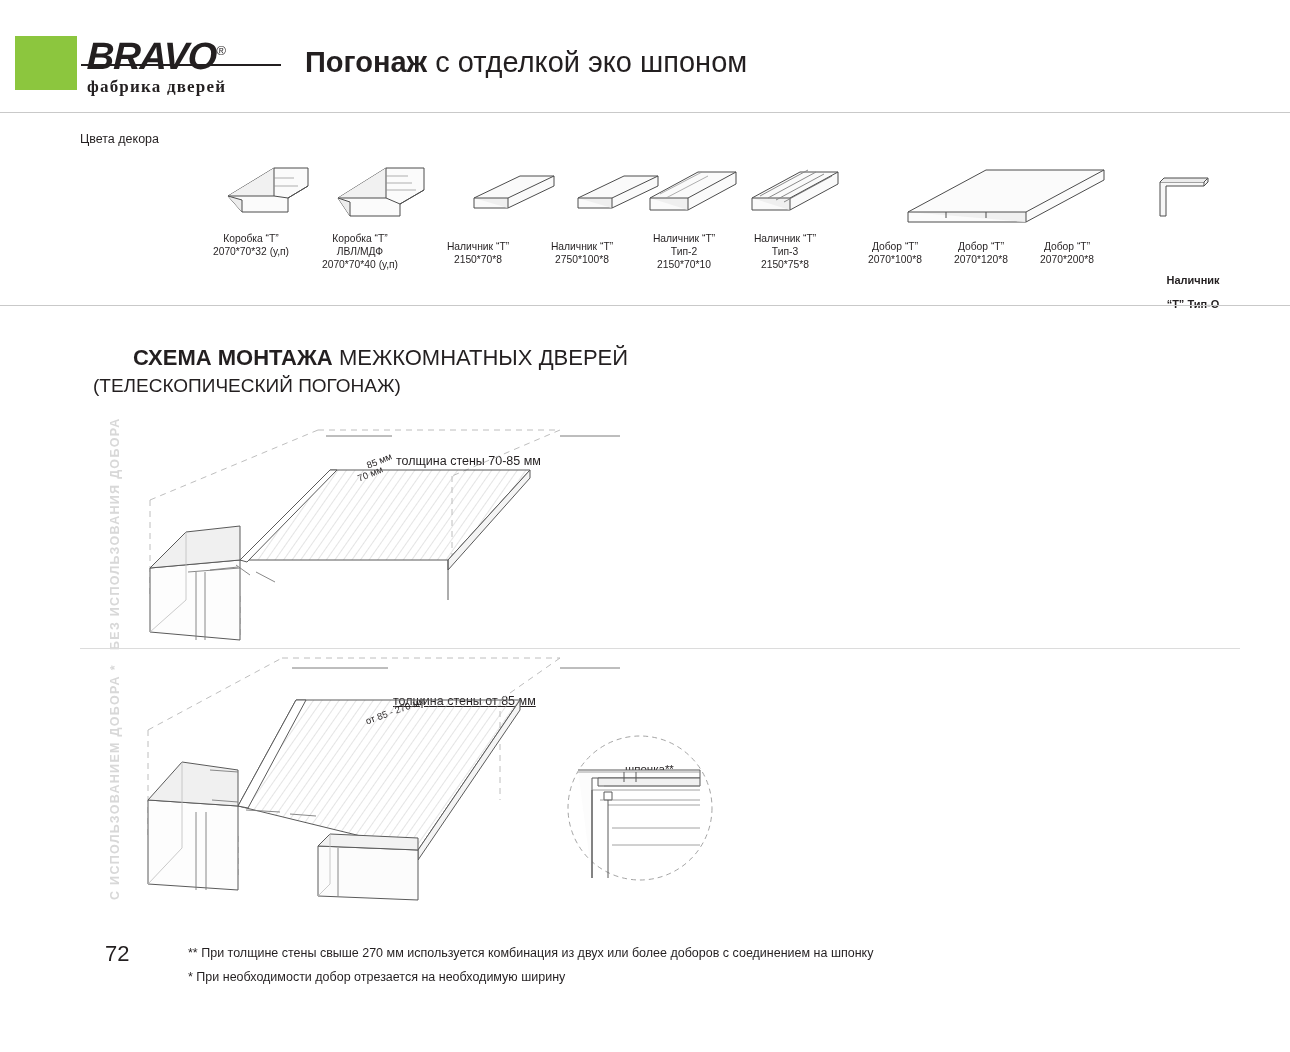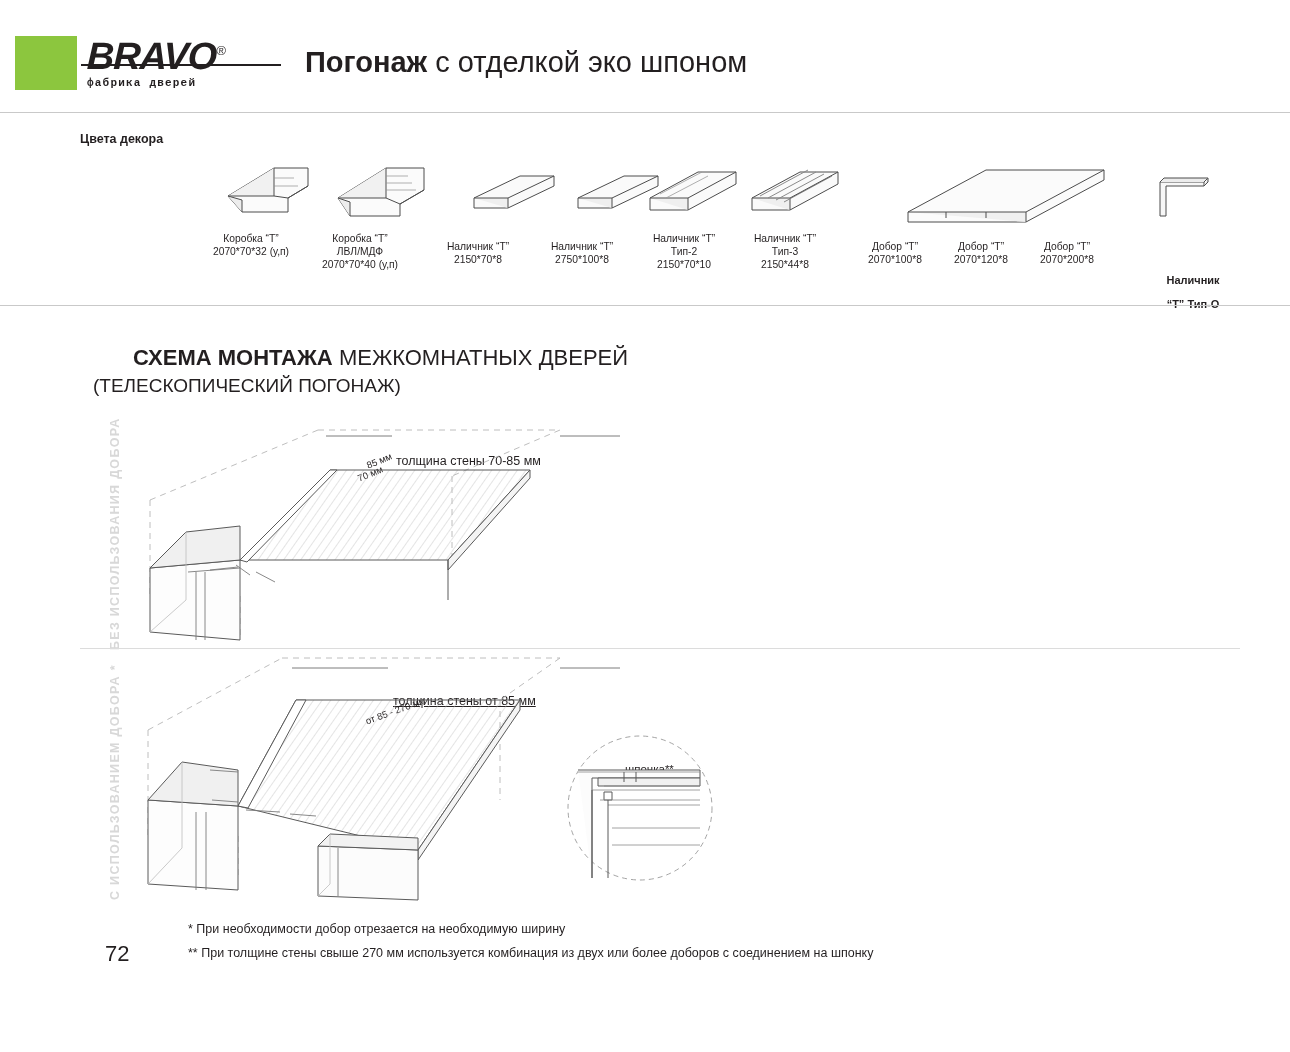--- a/index.html
+++ b/index.html
@@ -59,23 +59,23 @@
     font-style: italic;
     transform: skewX(-2deg);
   }
   .logo-reg {
     font-size: 13px;
     vertical-align: super;
     font-style: normal;
     font-weight: normal;
   }
   .logo-sub {
-    font-family: Liberation Mono, monospace;
+    font-family: Liberation Serif, serif;
     font-weight: bold;
-    font-size: 11px;
+    font-size: 17px;
     letter-spacing: 1.2px;
     color: #231f20;
     margin-top: 2px;
   }
   .logo-divider {
     position: absolute;
     left: 66px;
     top: 30px;
     width: 200px;
     height: 2px;
@@ -96,21 +96,21 @@
     top: 112px;
     width: 1290px;
     height: 1px;
     background: #c9c9c9;
   }
   .colors-label {
     position: absolute;
     left: 80px;
     top: 132px;
     font-size: 12.5px;
-    font-weight: bold;
+    font-weight: normal;
     color: #231f20;
   }
   .prod {
     position: absolute;
     text-align: center;
     font-size: 10.3px;
     line-height: 13px;
     color: #231f20;
   }
   .prod .cap { white-space: pre-line; }
@@ -194,21 +194,21 @@
     font-size: 22px;
     color: #231f20;
     margin-top: 16px;
   }
   .footnote {
     position: absolute;
     font-size: 12.5px;
     color: #231f20;
     white-space: nowrap;
   }
-  .footnote.one { left: 188px; top: 922px; }
+  .footnote.one { left: 188px; top: 970px; }
   .footnote.two { left: 188px; top: 946px; }
 
   svg { display: block; }
   .svg-layer {
     position: absolute;
     left: 0; top: 0;
     width: 1290px;
     height: 1052px;
     pointer-events: none;
   }
@@ -254,21 +254,21 @@
     <div class="art">2750*100*8</div>
   </div>
   <div class="prod" style="left:632px; top:232px; width:104px;">
     <div class="cap">Наличник “Т”
 Тип-2</div>
     <div class="art">2150*70*10</div>
   </div>
   <div class="prod" style="left:733px; top:232px; width:104px;">
     <div class="cap">Наличник “Т”
 Тип-3</div>
-    <div class="art">2150*44*8</div>
+    <div class="art">2150*75*8</div>
   </div>
   <div class="prod" style="left:842px; top:240px; width:106px;">
     <div class="cap">Добор “Т”</div>
     <div class="art">2070*100*8</div>
   </div>
   <div class="prod" style="left:928px; top:240px; width:106px;">
     <div class="cap">Добор “Т”</div>
     <div class="art">2070*120*8</div>
   </div>
   <div class="prod" style="left:1014px; top:240px; width:106px;">

